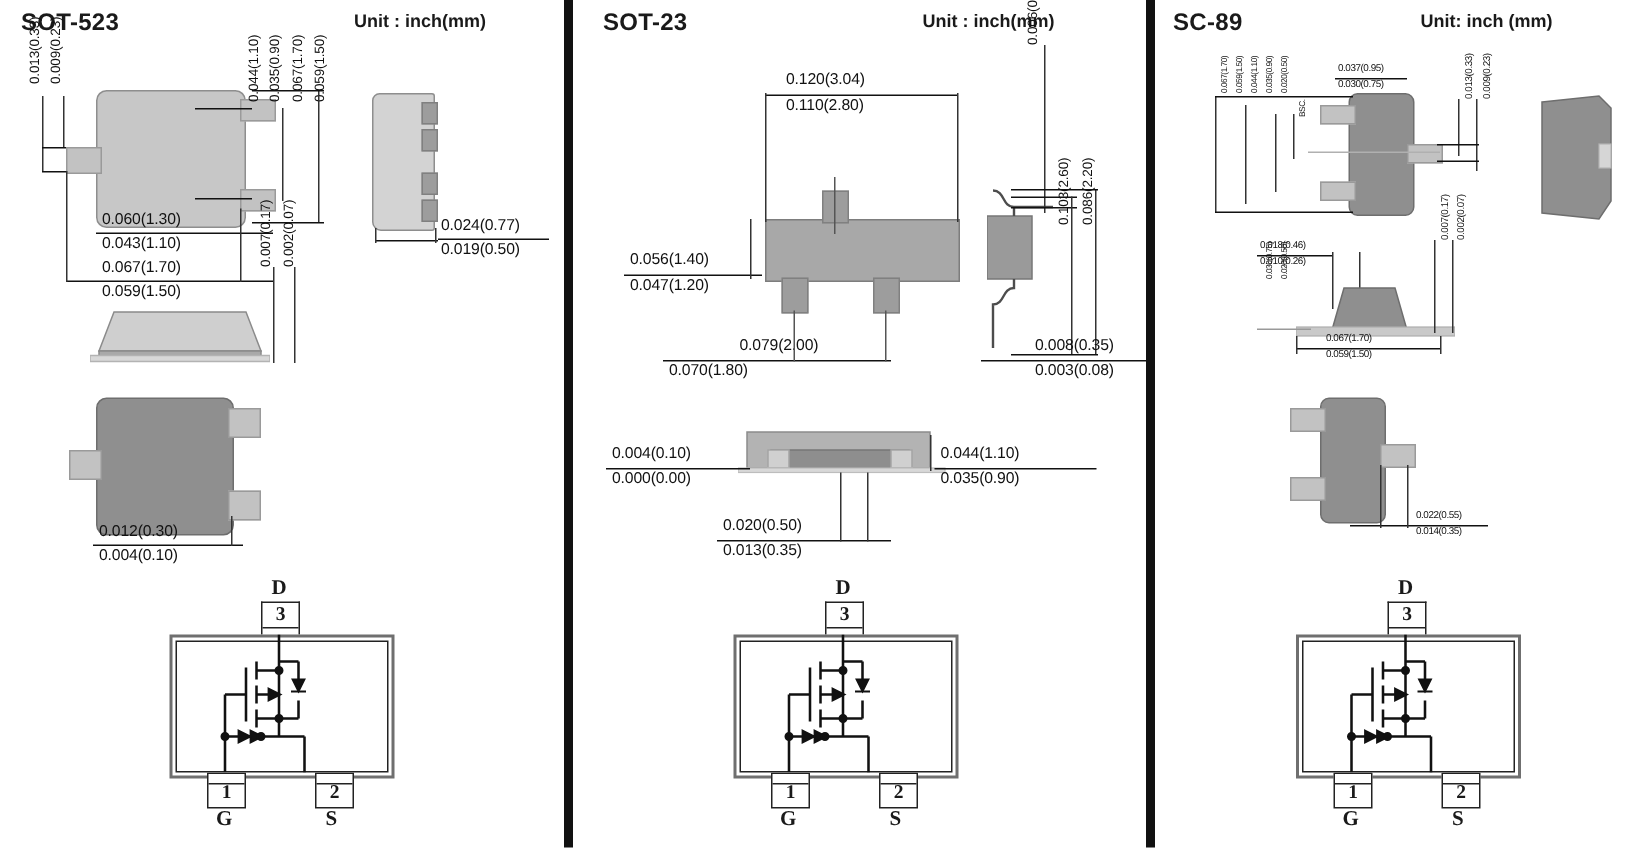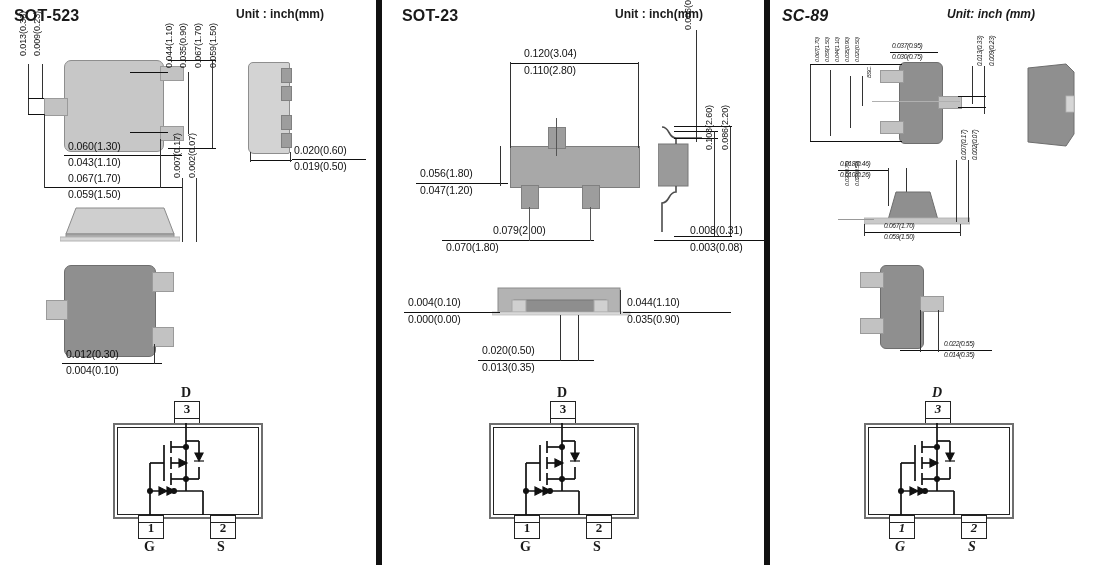--- a/index.html
+++ b/index.html
@@ -5,21 +5,21 @@
   html,body{margin:0;padding:0;}
   body{
     width:1100px;height:565px;background:#ffffff;
     font-family:"Liberation Sans", sans-serif;
     color:#1a1a1a;overflow:hidden;position:relative;
   }
   .page{position:absolute;inset:0;}
   .panel{position:absolute;top:0;height:565px;}
   #panel-0{left:0;width:372px;}
   #panel-1{left:386px;width:374px;}
-  #panel-2{left:772px;width:328px;font-style:italic;}
+  #panel-2{left:772px;width:328px;}
 
   .divider{position:absolute;top:0;height:565px;width:6px;background:#111;}
   #div-0{left:376px;}
   #div-1{left:764px;}
 
   .pkg-title{position:absolute;font-weight:bold;font-size:16px;letter-spacing:.2px;}
   .unit-title{position:absolute;font-weight:bold;font-size:12px;}
 
   .dim{position:absolute;font-size:10.5px;white-space:nowrap;color:#111;letter-spacing:-.1px;}
   .dim.sm{font-size:9px;}
@@ -94,21 +94,21 @@
 
     <div class="body-lt" style="left:248px;top:62px;width:40px;height:90px;
          border-radius:5px 2px 2px 6px;background:#d3d3d3;"></div>
     <div class="lead-dk" style="left:281px;top:68px;width:9px;height:13px;"></div>
     <div class="lead-dk" style="left:281px;top:86px;width:9px;height:13px;"></div>
     <div class="lead-dk" style="left:281px;top:115px;width:9px;height:13px;"></div>
     <div class="lead-dk" style="left:281px;top:133px;width:9px;height:13px;"></div>
     <div class="rule hline" style="left:250px;top:160px;width:42px;"></div>
     <div class="rule vline" style="left:250px;top:152px;height:10px;background:#333;"></div>
     <div class="rule vline" style="left:290px;top:152px;height:10px;background:#333;"></div>
-    <div class="dim" style="left:294px;top:144px;">0.020(0.60)</div>
+    <div class="dim" style="left:294px;top:144px;">0.024(0.77)</div>
     <div class="rule hline" style="left:292px;top:159px;width:74px;"></div>
     <div class="dim" style="left:294px;top:160px;">0.019(0.50)</div>
 
     <svg style="position:absolute;left:60px;top:206px;" width="120" height="44">
       <polygon points="16,2 104,2 114,28 6,28" fill="#cfcfcf" stroke="#8b8b8b" stroke-width="1"></polygon>
       <rect x="6" y="28" width="108" height="6" fill="#a9a9a9" stroke="#8b8b8b" stroke-width="1"></rect>
       <rect x="0" y="31" width="120" height="4" fill="#d8d8d8" stroke="#b3b3b3" stroke-width="1"></rect>
     </svg>
     <div class="dim sm vert" style="left:172px;top:178px;">0.007(0.17)</div>
     <div class="dim sm vert" style="left:187px;top:178px;">0.002(0.07)</div>
@@ -191,21 +191,21 @@
     <div class="rule vline" style="left:170px;top:118px;height:38px;background:#555;"></div>
     <div class="lead-dk" style="left:135px;top:185px;width:16px;height:22px;"></div>
     <div class="lead-dk" style="left:196px;top:185px;width:16px;height:22px;"></div>
 
     <div class="dim" style="left:138px;top:47px;">0.120(3.04)</div>
     <div class="rule hline" style="left:124px;top:63px;width:128px;"></div>
     <div class="dim" style="left:138px;top:64px;">0.110(2.80)</div>
     <div class="rule vline" style="left:124px;top:62px;height:86px;background:#333;"></div>
     <div class="rule vline" style="left:252px;top:62px;height:86px;background:#333;"></div>
 
-    <div class="dim" style="left:34px;top:167px;">0.056(1.80)</div>
+    <div class="dim" style="left:34px;top:167px;">0.056(1.40)</div>
     <div class="rule hline" style="left:30px;top:183px;width:92px;"></div>
     <div class="dim" style="left:34px;top:184px;">0.047(1.20)</div>
     <div class="rule vline" style="left:114px;top:146px;height:40px;background:#333;"></div>
 
     <div class="dim" style="left:60px;top:224px;padding-left:47px;">0.079(2.00)</div>
     <div class="rule hline" style="left:56px;top:240px;width:152px;"></div>
     <div class="dim" style="left:60px;top:241px;">0.070(1.80)</div>
     <div class="rule vline" style="left:143px;top:207px;height:34px;background:#555;"></div>
     <div class="rule vline" style="left:204px;top:207px;height:34px;background:#555;"></div>
 
@@ -219,21 +219,21 @@
     <div class="rule hline" style="left:288px;top:131px;width:44px;"></div>
     <div class="rule hline" style="left:288px;top:138px;width:44px;"></div>
 
     <div class="dim sm vert" style="left:318px;top:150px;">0.103(2.60)</div>
     <div class="dim sm vert" style="left:334px;top:150px;">0.086(2.20)</div>
     <div class="rule vline" style="left:328px;top:131px;height:105px;background:#333;"></div>
     <div class="rule vline" style="left:344px;top:126px;height:110px;background:#333;"></div>
     <div class="rule hline" style="left:288px;top:126px;width:58px;"></div>
     <div class="rule hline" style="left:288px;top:236px;width:58px;"></div>
 
-    <div class="dim" style="left:304px;top:224px;">0.008(0.31)</div>
+    <div class="dim" style="left:304px;top:224px;">0.008(0.35)</div>
     <div class="rule hline" style="left:268px;top:240px;width:110px;"></div>
     <div class="dim" style="left:304px;top:241px;">0.003(0.08)</div>
 
     <svg style="position:absolute;left:106px;top:286px;" width="140" height="40">
       <rect x="6" y="2" width="122" height="24" fill="#b3b3b3" stroke="#8c8c8c" stroke-width="1"></rect>
       <rect x="22" y="14" width="92" height="12" fill="#8e8e8e" stroke="#777" stroke-width="1"></rect>
       <rect x="20" y="14" width="14" height="12" fill="#d0d0d0" stroke="#a5a5a5" stroke-width="1"></rect>
       <rect x="102" y="14" width="14" height="12" fill="#d0d0d0" stroke="#a5a5a5" stroke-width="1"></rect>
       <rect x="0" y="26" width="138" height="3" fill="#d8d8d8" stroke="#bdbdbd" stroke-width="0.8"></rect>
     </svg>

